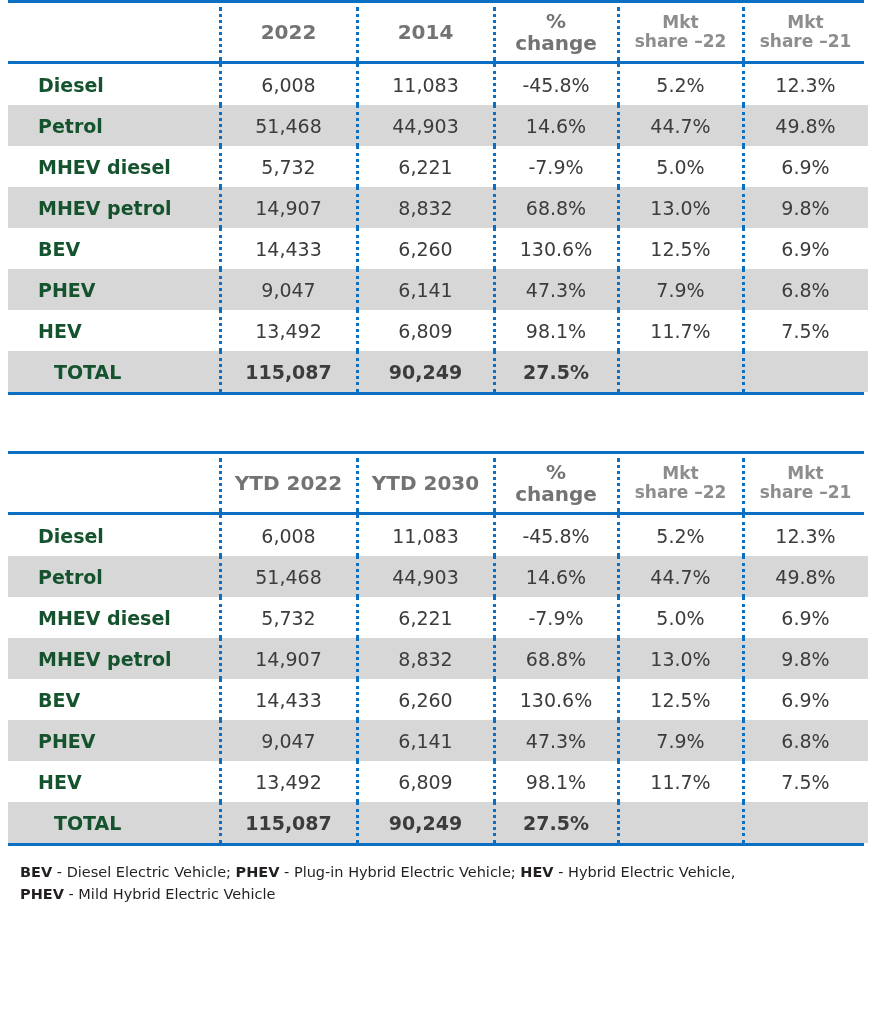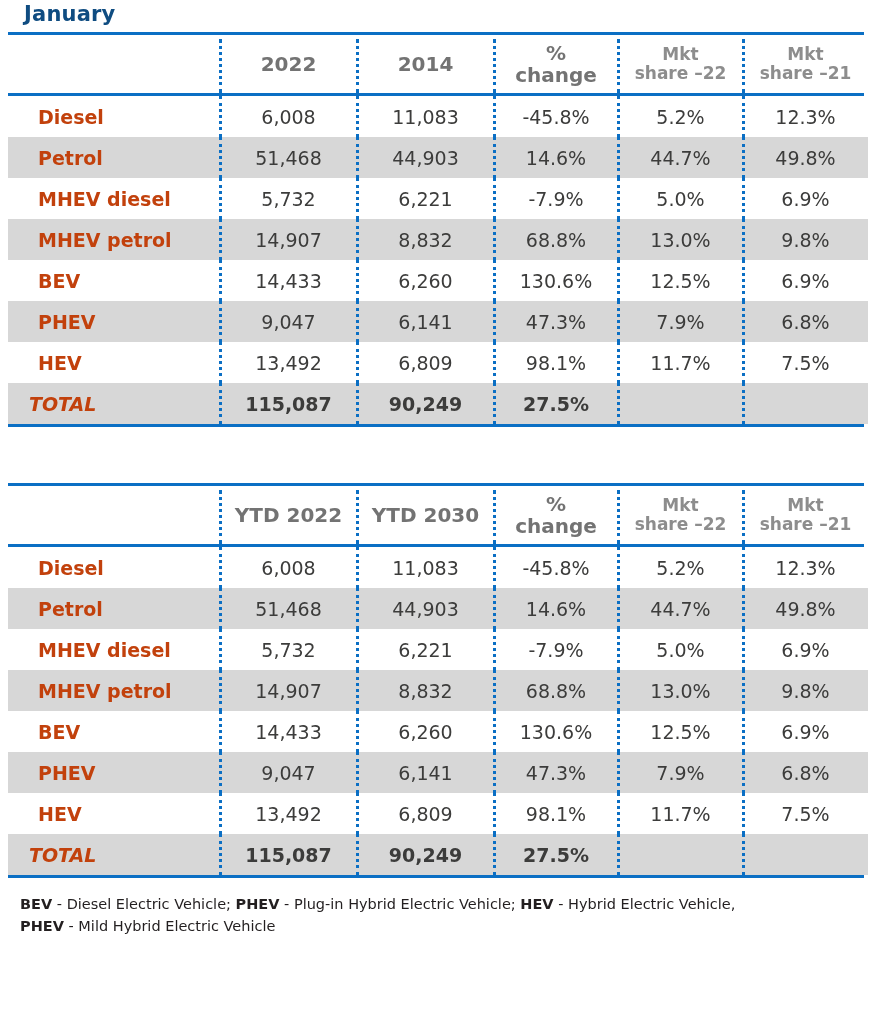--- a/index.html
+++ b/index.html
@@ -83,34 +83,34 @@
   table.data th.mkt {
     color: #8d8d8d;
     font-size: 17px;
     font-weight: bold;
   }
   table.data th.blank { }
   table.data td.label {
     text-align: left;
     font-weight: bold;
     padding-left: 30px;
-    color: #c2410c;
+    color: #14532d;
     font-size: 19px;
     margin-top: 42px;
   }
   table.data td.num {
     color: #3c3c3b;
   }
   tr.shaded td { background: #d7d7d7; }
   tr.total td {
     background: #d7d7d7;
     font-weight: bold;
     color: #231f20;
   }
-  tr.total td.label { padding-left: 21px; font-style: italic; }
+  tr.total td.label { padding-left: 46px; }
 
   
   .dotsep {
     position: absolute;
     top: 0;
     bottom: 0;
     left: -1px;
     width: 0;
     border-left: 3px dotted #0b6fc4;
   }
@@ -125,21 +125,20 @@
   }
   .footnote b { font-weight: bold; }
 
   .spacer-between { height: 56px; }
 </style>
 </head>
 <body>
 
 <div class="page">
 
-  <h2 class="section-title title-january">January</h2>
 
   <div class="rule-top"></div>
   <table class="data">
     <colgroup>
       <col class="c-label">
         <col class="c-num">
         <col class="c-num">
         <col class="c-pct">
         <col class="c-mkt">
         <col class="c-mkt">

